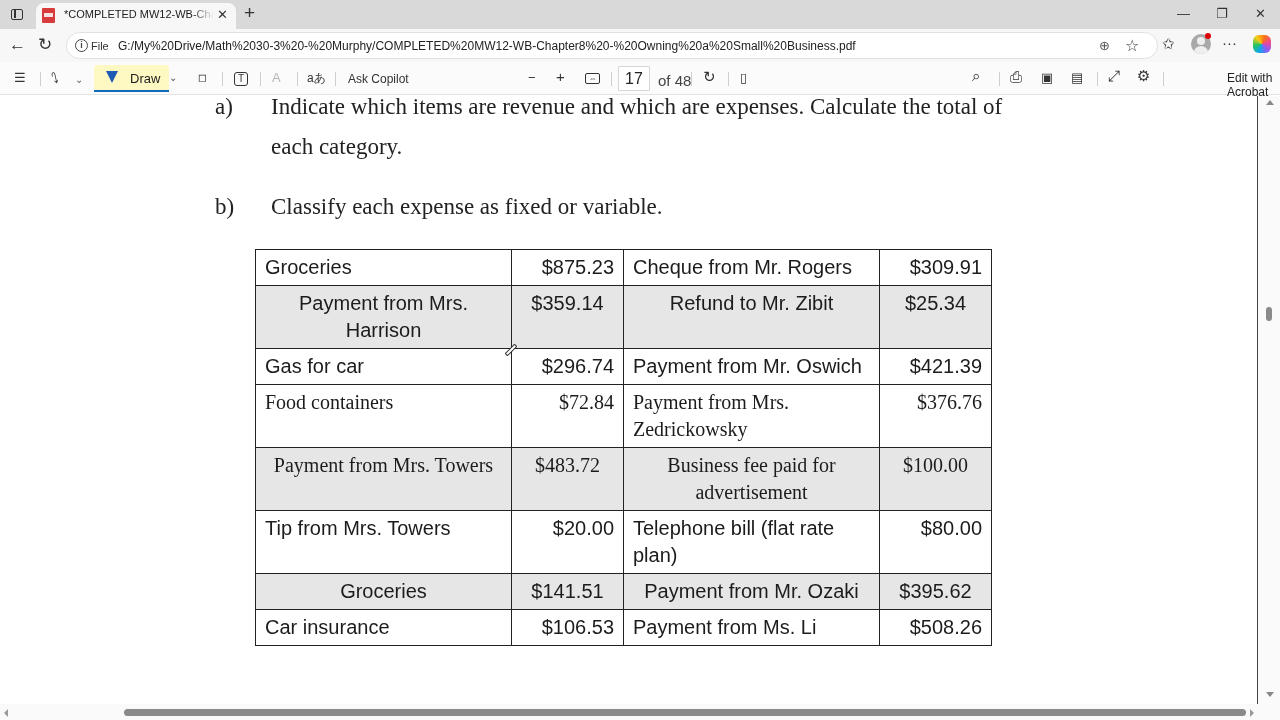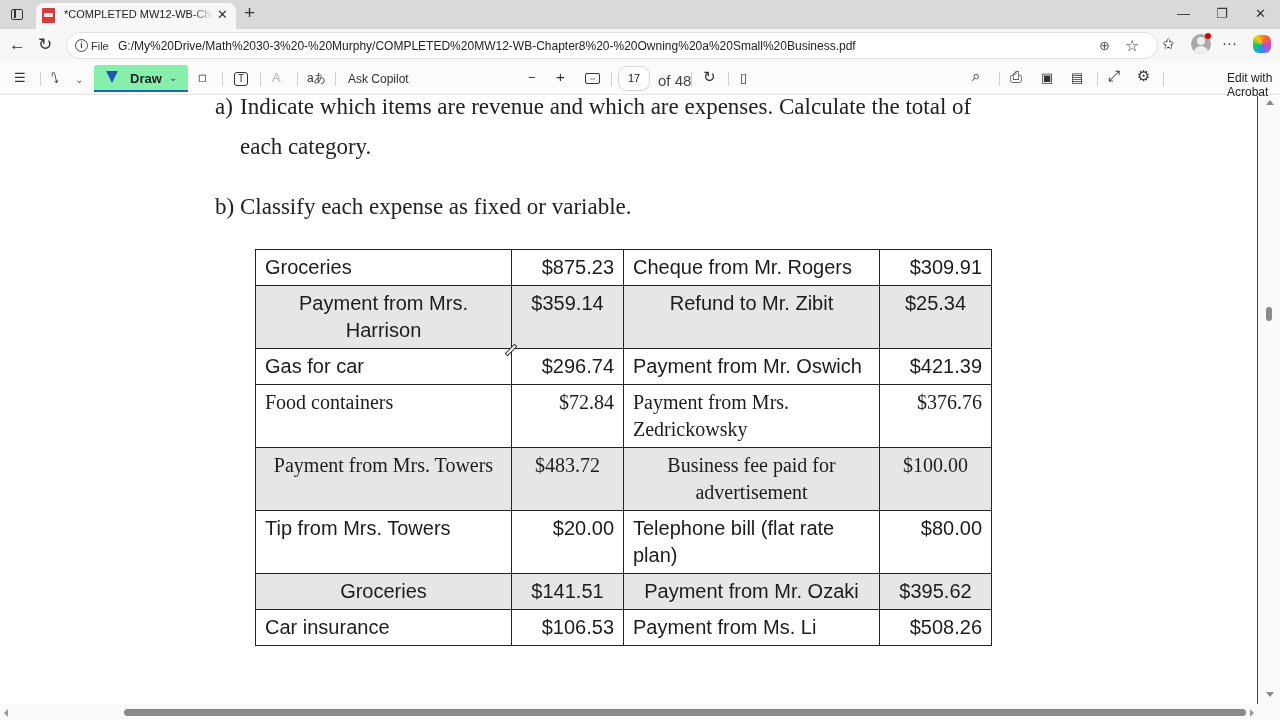--- a/index.html
+++ b/index.html
@@ -33,33 +33,33 @@
   .avatar::before { content: ""; position: absolute; left: 6px; top: 3px; width: 8px; height: 8px; border-radius: 50%; background: #efefef; }
   .avatar::after { content: ""; position: absolute; left: 3px; top: 12px; width: 14px; height: 12px; border-radius: 50%; background: #efefef; }
   .avatar-dot { position: absolute; left: 1205px; top: 4px; width: 6px; height: 6px; border-radius: 50%; background: #d00; }
   .copilot { position: absolute; left: 1253px; top: 6px; width: 18px; height: 18px; border-radius: 6px;
     background: conic-gradient(from 200deg, #0ea5e9, #22c55e, #facc15, #f97316, #ec4899, #8b5cf6, #0ea5e9); }
 
   
   .pdfbar { position: absolute; left: 0; top: 62px; width: 1280px; height: 33px; background: #fbfbfb; border-bottom: 1px solid #e3e3e3; }
   .pb { position: absolute; top: 8px; font-size: 13px; color: #333; line-height: 16px; }
   .sep { position: absolute; top: 10px; width: 1px; height: 14px; background: #cfcfcf; }
-  .draw-btn { position: absolute; left: 94px; top: 3px; width: 94px; height: 27px; background: #86efac; border-bottom: 2px solid #0f6cbd; border-radius: 3px 3px 0 0; font-weight: bold; }
+  .draw-btn { position: absolute; left: 94px; top: 3px; width: 75px; height: 27px; background: #fef9c3; border-bottom: 2px solid #0f6cbd; border-radius: 3px 3px 0 0; }
   .draw-btn .pen { position: absolute; left: 12px; top: 6px; width: 0; height: 0; border-left: 6px solid transparent; border-right: 6px solid transparent; border-top: 12px solid #1c5ab4; }
   .draw-btn .lbl { position: absolute; left: 36px; top: 6px; font-size: 13px; color: #222; }
   .draw-btn .chev { position: absolute; left: 75px; top: 7px; font-size: 10px; color: #555; }
-  .page-box { position: absolute; left: 618px; top: 4px; width: 32px; height: 25px; border: 1px solid #d6d6d6; background: #fff; border-radius: 9px; font-size: 11px; text-align: center; line-height: 23px; color: #222; }
+  .page-box { position: absolute; left: 618px; top: 4px; width: 32px; height: 25px; border: 1px solid #d6d6d6; background: #fff; border-radius: 1px; font-size: 16px; text-align: center; line-height: 23px; color: #222; }
   .page-of { position: absolute; left: 658px; top: 10px; font-size: 15px; color: #444; }
   .edit-acrobat { position: absolute; left: 1227px; top: 9px; font-size: 12px; color: #222; }
 
   
   .viewer { position: absolute; left: 0; top: 96px; width: 1257px; height: 608px; background: #ffffff; overflow: hidden; }
   .q { position: absolute; font-family: "Liberation Serif", "DejaVu Serif", serif; font-size: 23px; color: #222; white-space: nowrap; }
   .q .lab { position: absolute; left: 0; }
-  .q .txt { position: absolute; left: 25px; text-align: center; }
+  .q .txt { position: absolute; left: 56px; text-align: center; }
 
   table.items { position: absolute; left: 255px; top: 153px; border-collapse: collapse; font-family: "Liberation Sans", "DejaVu Sans", sans-serif; font-size: 20px; color: #1c1c1c; }
   table.items td { border: 1.5px solid #222; vertical-align: top; line-height: 27px; padding: 4px 9px 4px 9px; }
   table.items td.desc { width: 256px; }
   table.items td.amt { width: 112px; text-align: right; }
   table.items td.desc2 { width: 256px; }
   table.items td.amt2 { width: 112px; text-align: right; }
   table.items tr.shade td { background: #e6e6e6; text-align: center; }
   table.items tr.tall td { height: 63px; font-family: Liberation Serif, serif; }
   table.items tr.norm td { height: 36px; }

